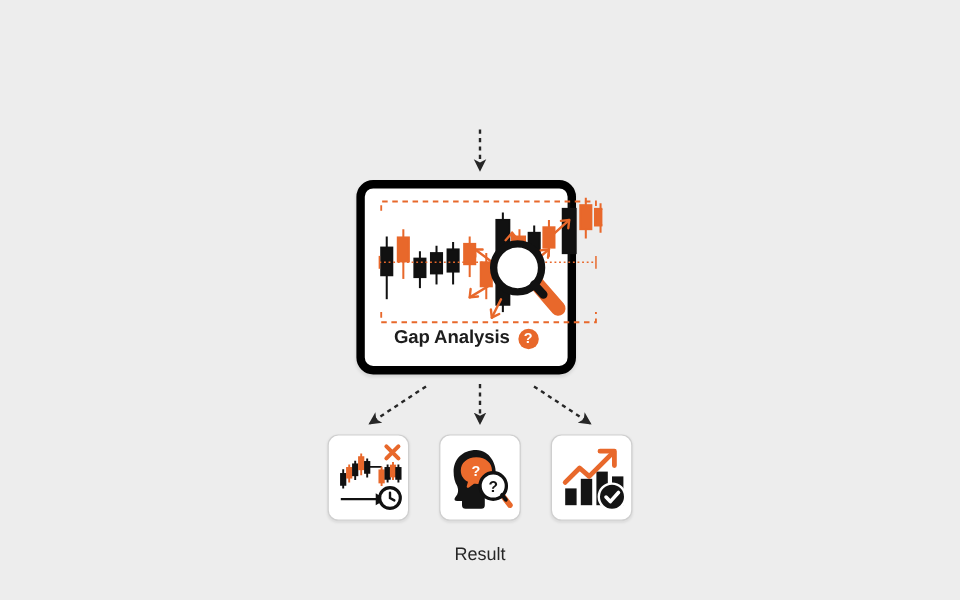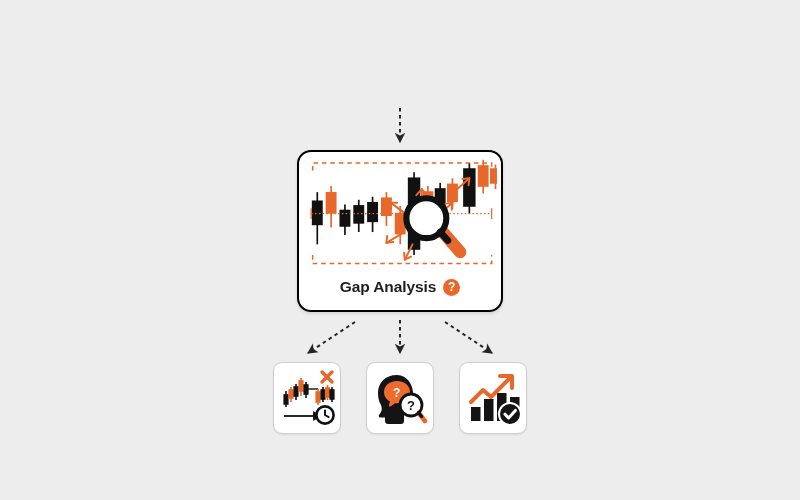--- a/index.html
+++ b/index.html
@@ -11,23 +11,23 @@
     overflow:hidden;
   }
   #stage { position:absolute; inset:0; }
   .abs { position:absolute; }
 
   
   #ai-node { left:345px; top:20px; width:110px; height:85px; }
 
   
   #analysis-card {
-    left:297px; top:150px; width:206px; height:162px;
+    left:297px; top:150px; width:183px; height:162px;
     background:#ffffff;
-    border:2px solid #000000;
+    border:7px solid #000000;
     border-radius:14px;
     box-shadow:0 2px 3px rgba(0,0,0,0.10);
   }
   #chart-area { position:absolute; left:6px; top:6px; width:192px; height:112px; }
   #card-label {
     position:absolute; left:0; right:0; bottom:14px;
     display:flex; align-items:center; justify-content:center; gap:7px;
   }
   #card-label .txt {
     font-size:15.5px; font-weight:700; color:#1d1d1d; letter-spacing:-0.1px;
@@ -318,14 +318,15 @@
       </g>
 
       <g>
         <circle cx="44" cy="45" r="11" fill="#141414"></circle>
         <circle cx="44" cy="45" r="11" fill="none" stroke="#ffffff" stroke-width="2"></circle>
         <path d="M39,45.2 L42.6,49 L49.4,41.4" stroke="#ffffff" stroke-width="3" fill="none" stroke-linecap="round" stroke-linejoin="round"></path>
       </g>
     </svg>
   </div>
 
+  <div id="result-caption">Result</div>
 
 </div>
 
 </body></html>

